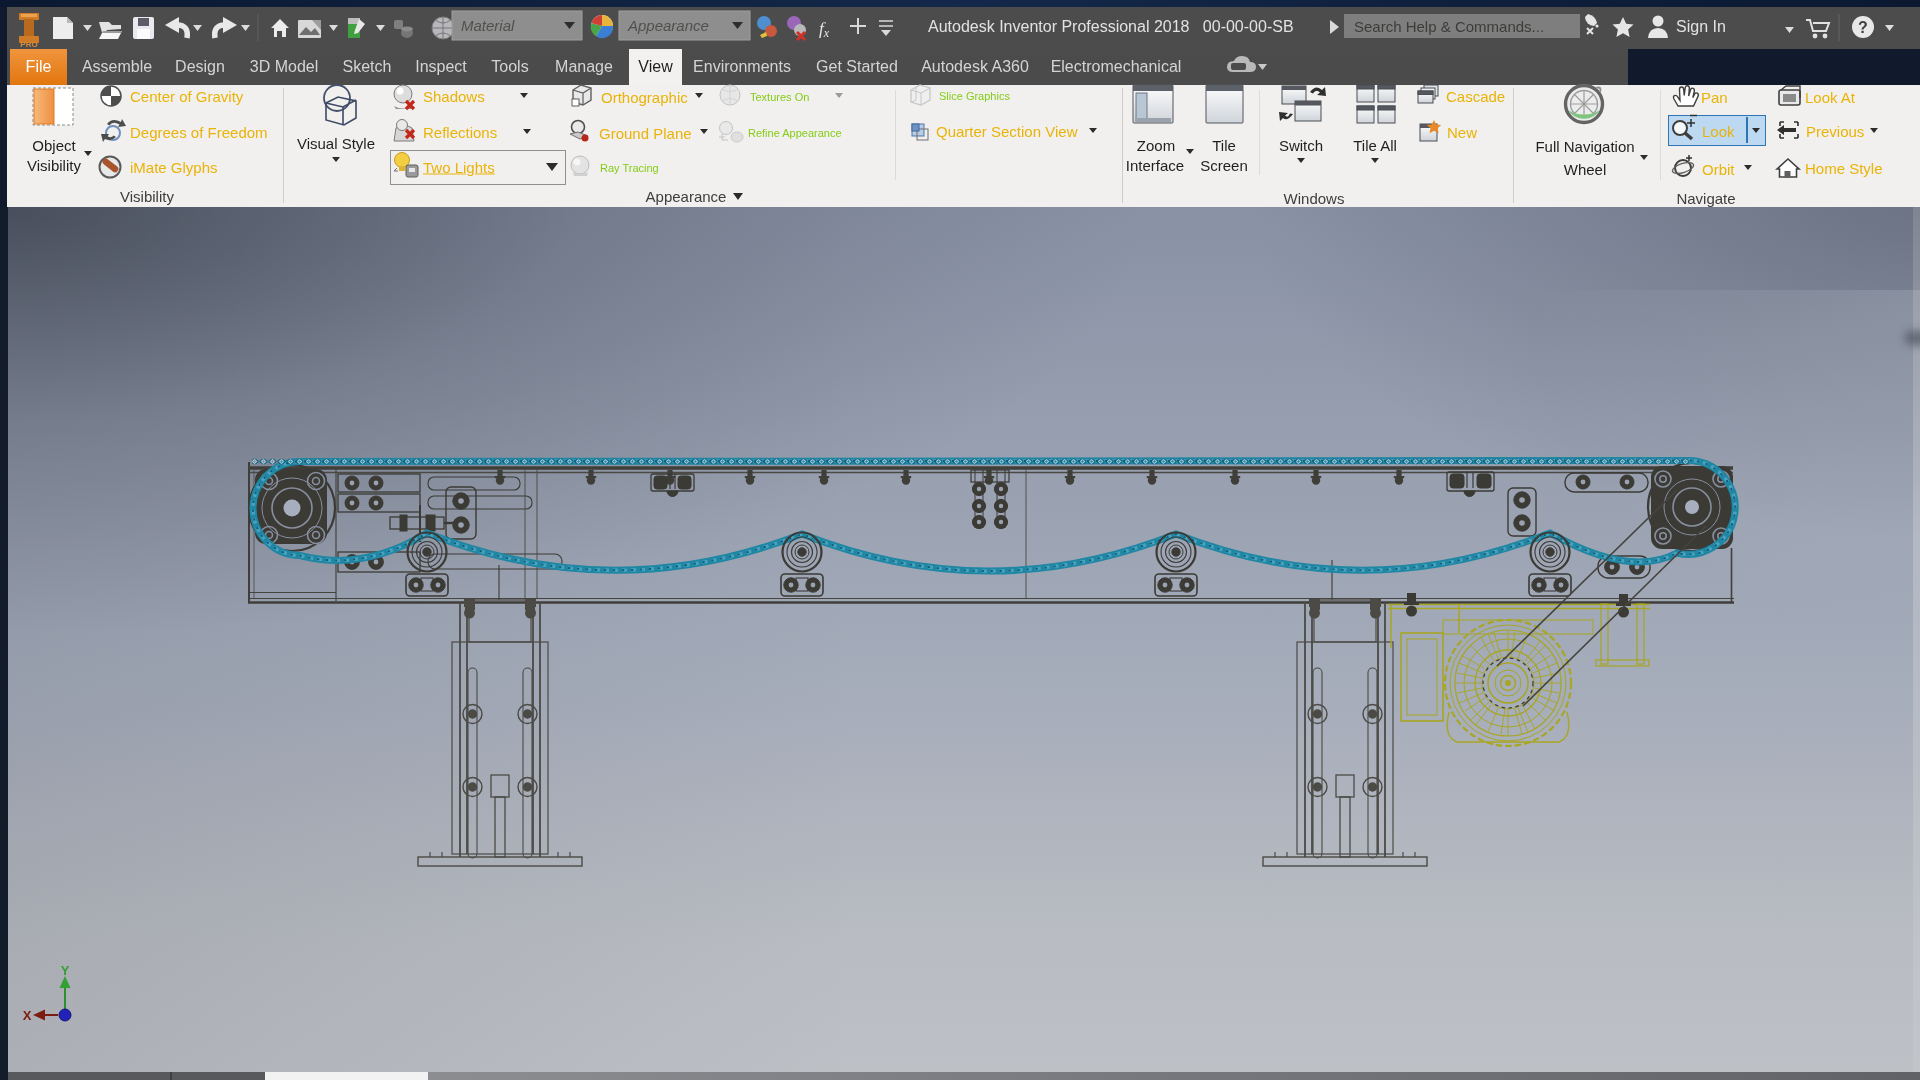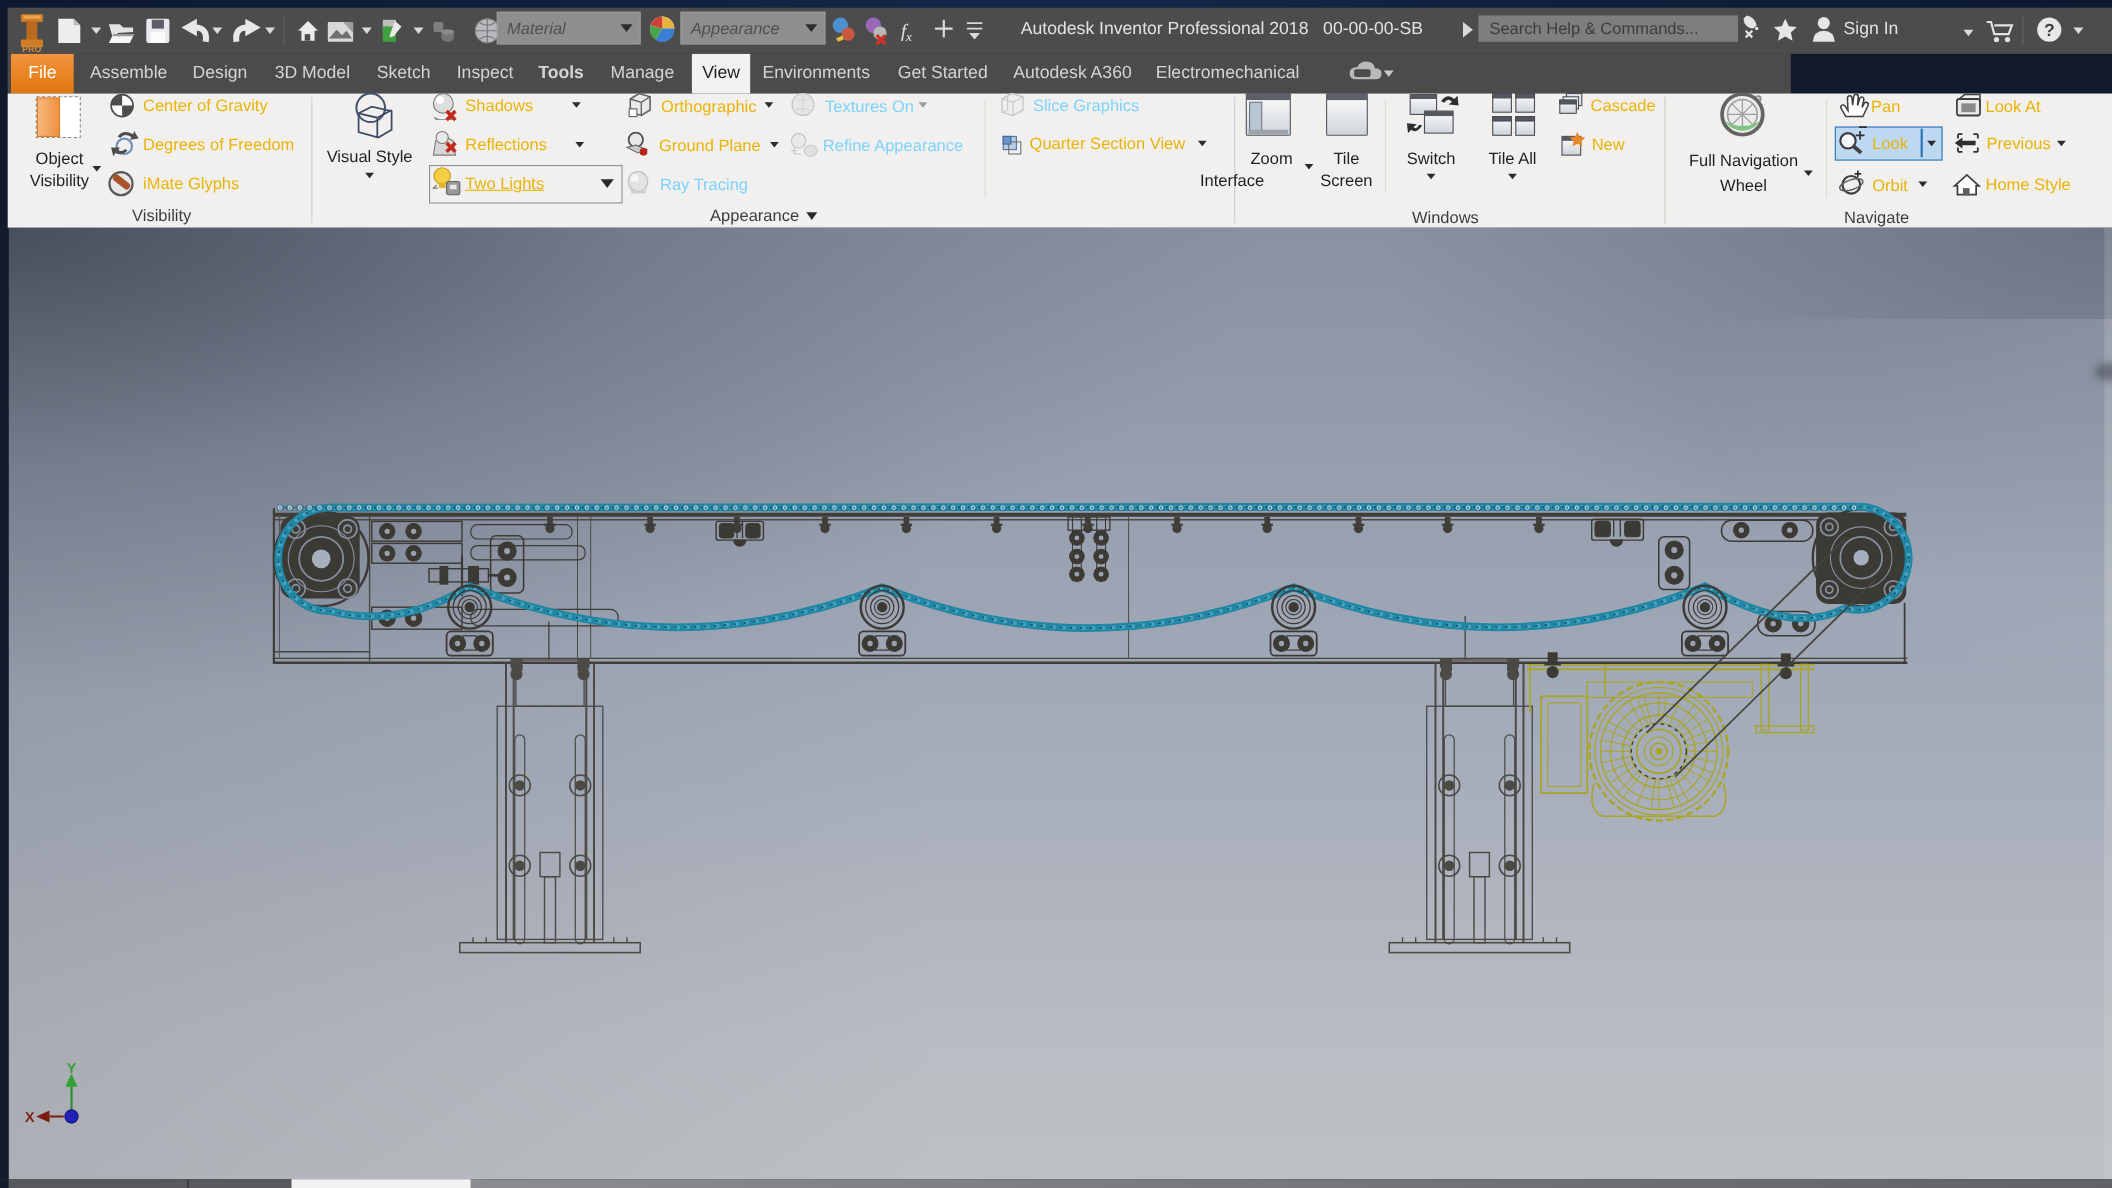--- a/index.html
+++ b/index.html
@@ -17,21 +17,21 @@
     transform:translateX(-50%);white-space:nowrap;}
   #filetab{position:absolute;left:3px;top:0;width:57px;height:36px;
     background:linear-gradient(180deg,#f0953d,#e2760e);color:#fff;font-size:16px;
     text-align:center;line-height:36px;}
   #viewtab{position:absolute;left:622px;top:0;width:53px;height:36px;background:#f2f1ef;
     color:#1f1f1f;font-size:16px;text-align:center;line-height:36px;}
   
   #ribbon{position:absolute;left:7px;top:85px;width:1913px;height:122px;background:#f1f0ee;}
 
   .t{position:absolute;font-size:15px;color:#eab308;white-space:nowrap;transform:translateY(-50%);}
-  .tg{position:absolute;font-size:15px;color:#7dd3fc;white-space:nowrap;transform:translateY(-50%);}
+  .tg{position:absolute;font-size:11px;color:#84cc16;white-space:nowrap;transform:translateY(-50%);}
   .tc{position:absolute;font-size:15px;color:#1f1f1f;white-space:nowrap;transform:translate(-50%,-50%);}
   .lbl{position:absolute;font-size:15px;color:#3d3d3d;white-space:nowrap;transform:translate(-50%,-50%);}
   .car{position:absolute;width:0;height:0;border:4px solid transparent;border-top:5px solid #2b2b2b;}
   .carg{position:absolute;width:0;height:0;border:4px solid transparent;border-top:5px solid #9a9a9a;}
   .vsep{position:absolute;width:1px;background:#cfccc9;}
   
   #viewport{position:absolute;left:0;top:207px;width:1920px;height:865px;}
   
   #statusbar{position:absolute;left:0;top:1072px;width:1920px;height:8px;background:#5a5b5e;}
 </style>
@@ -140,21 +140,21 @@
     <span style="position:absolute;left:1347px;top:11px;font-size:15px;color:#3d3c3a;">Search Help &amp; Commands...</span>
     <span class="ttext" style="left:1669px;top:11px;">Sign In</span>
   </div>
   <div id="tabrow">
     <div id="filetab">File</div>
     <span class="tab" style="left:110px;">Assemble</span>
     <span class="tab" style="left:193px;">Design</span>
     <span class="tab" style="left:277px;">3D Model</span>
     <span class="tab" style="left:360px;">Sketch</span>
     <span class="tab" style="left:434px;">Inspect</span>
-    <span class="tab" style="left:503px;font-weight:bold;">Tools</span>
+    <span class="tab" style="left:503px;">Tools</span>
     <span class="tab" style="left:577px;">Manage</span>
     <span class="tab" style="left:735px;">Environments</span>
     <span class="tab" style="left:850px;">Get Started</span>
     <span class="tab" style="left:968px;">Autodesk A360</span>
     <span class="tab" style="left:1109px;">Electromechanical</span>
     <div id="viewtab">View</div>
     <svg width="50" height="36" style="position:absolute;left:1212px;top:0;">
       <path d="M8 18 q0 -6 7 -6 q2 -5 8 -5 q7 0 8 6 q6 0 6 5 q0 5 -6 5 l-17 0 q-6 0 -6 -5 z" fill="#b9b9b9"></path>
       <rect x="12" y="14" width="15" height="7" rx="2" fill="#4b4b4b"></rect>
       <path d="M36 15 h9 l-4.5 6 z" fill="#c9c9c9" transform="translate(3,0)"></path>
@@ -324,21 +324,21 @@
     <div class="carg" style="left:835px;top:93px;"></div>
     <span class="tg" style="left:748px;top:133px;">Refine Appearance</span>
     <div class="vsep" style="left:895px;top:90px;height:90px;background:#dddbd8;"></div>
     <span class="tg" style="left:939px;top:96px;">Slice Graphics</span>
     <span class="t" style="left:936px;top:131px;">Quarter Section View</span>
     <div class="car" style="left:1089px;top:128px;"></div>
     <span class="lbl" style="left:686px;top:196px;">Appearance</span>
     <div style="position:absolute;left:733px;top:193px;width:0;height:0;border:5.5px solid transparent;border-top:7px solid #2b2b2b;"></div>
     <div class="vsep" style="left:1122px;top:88px;height:115px;"></div>
     <span class="tc" style="left:1156px;top:145px;">Zoom</span>
-    <span class="tc" style="left:1120px;top:165px;">Interface</span>
+    <span class="tc" style="left:1155px;top:165px;">Interface</span>
     <div class="car" style="left:1186px;top:149px;"></div>
     <span class="tc" style="left:1224px;top:145px;">Tile</span>
     <span class="tc" style="left:1224px;top:165px;">Screen</span>
     <div class="vsep" style="left:1259px;top:90px;height:85px;background:#dddbd8;"></div>
     <span class="tc" style="left:1301px;top:145px;">Switch</span>
     <div class="car" style="left:1297px;top:158px;"></div>
     <span class="tc" style="left:1375px;top:145px;">Tile All</span>
     <div class="car" style="left:1371px;top:158px;"></div>
     <span class="t" style="left:1446px;top:96px;">Cascade</span>
     <span class="t" style="left:1447px;top:132px;">New</span>

